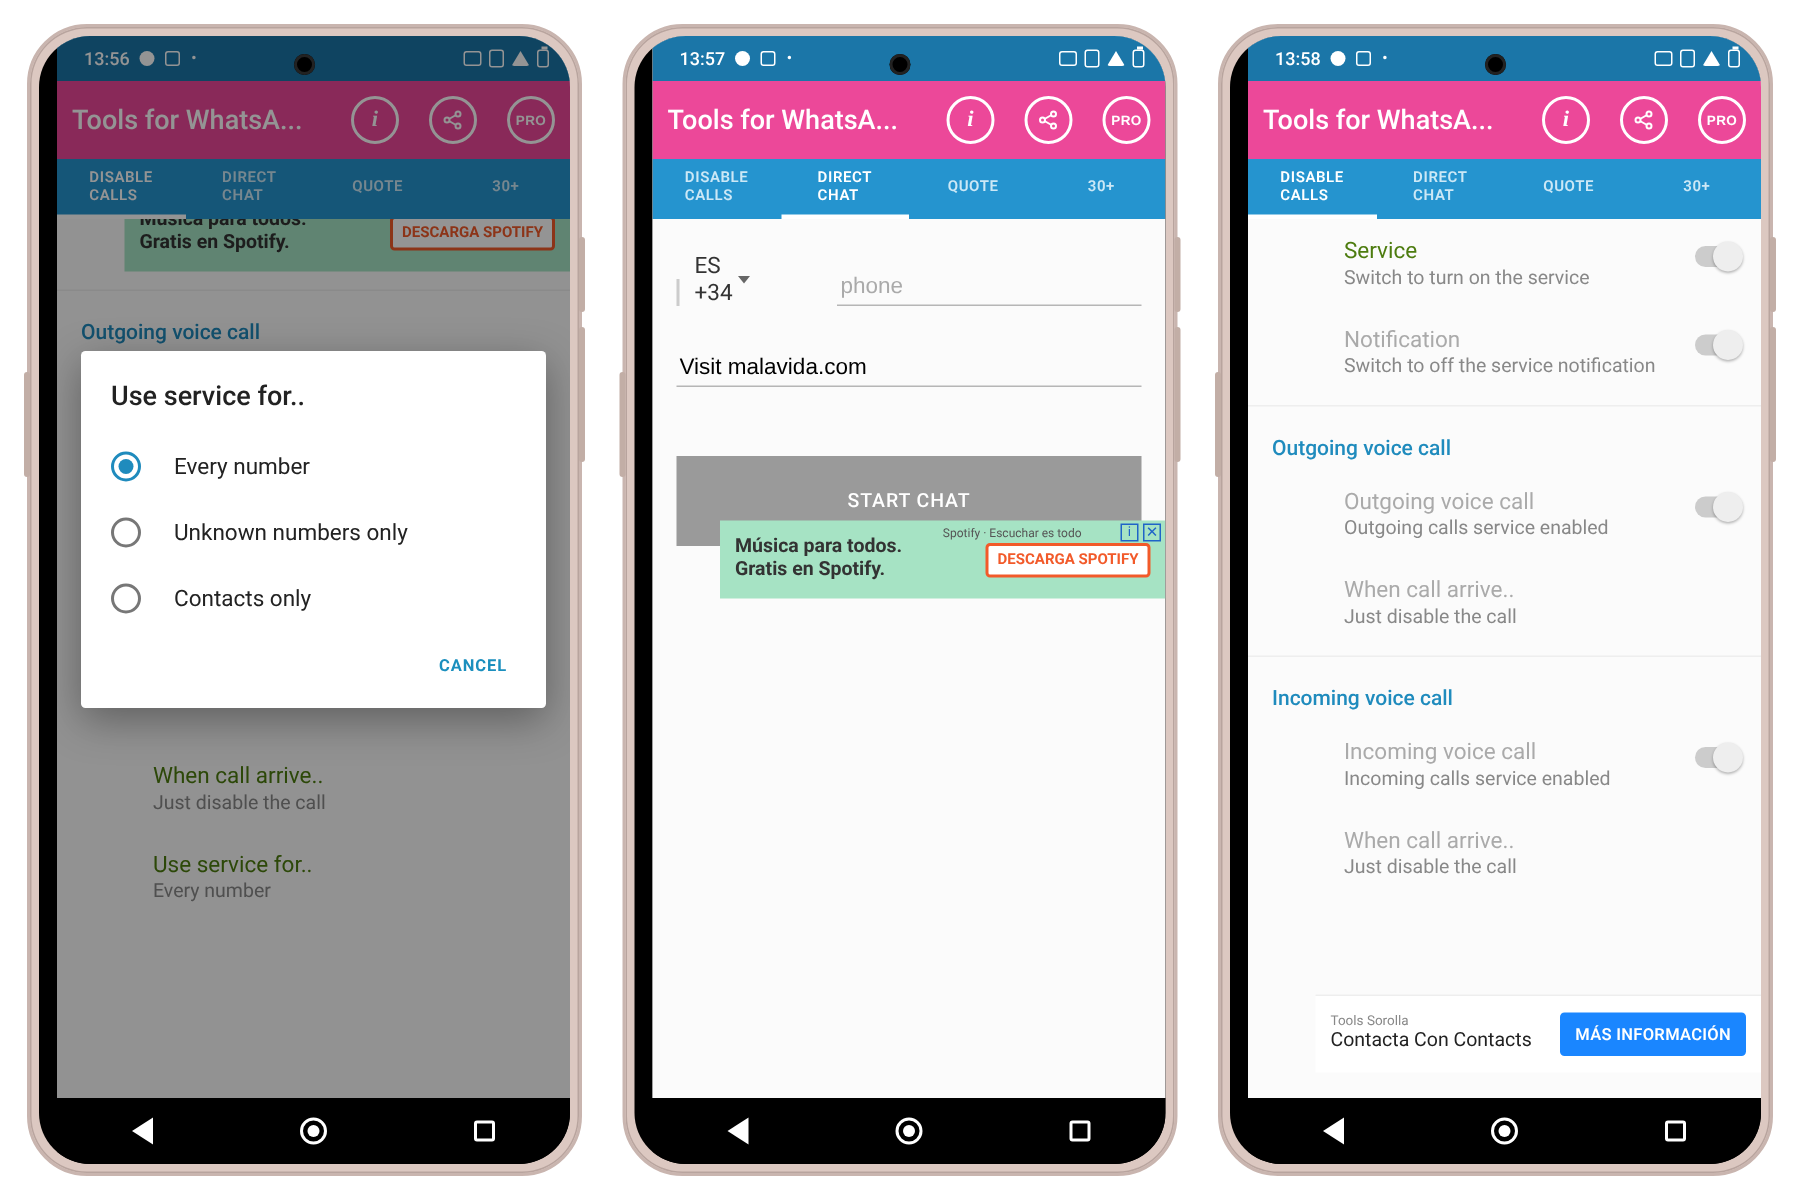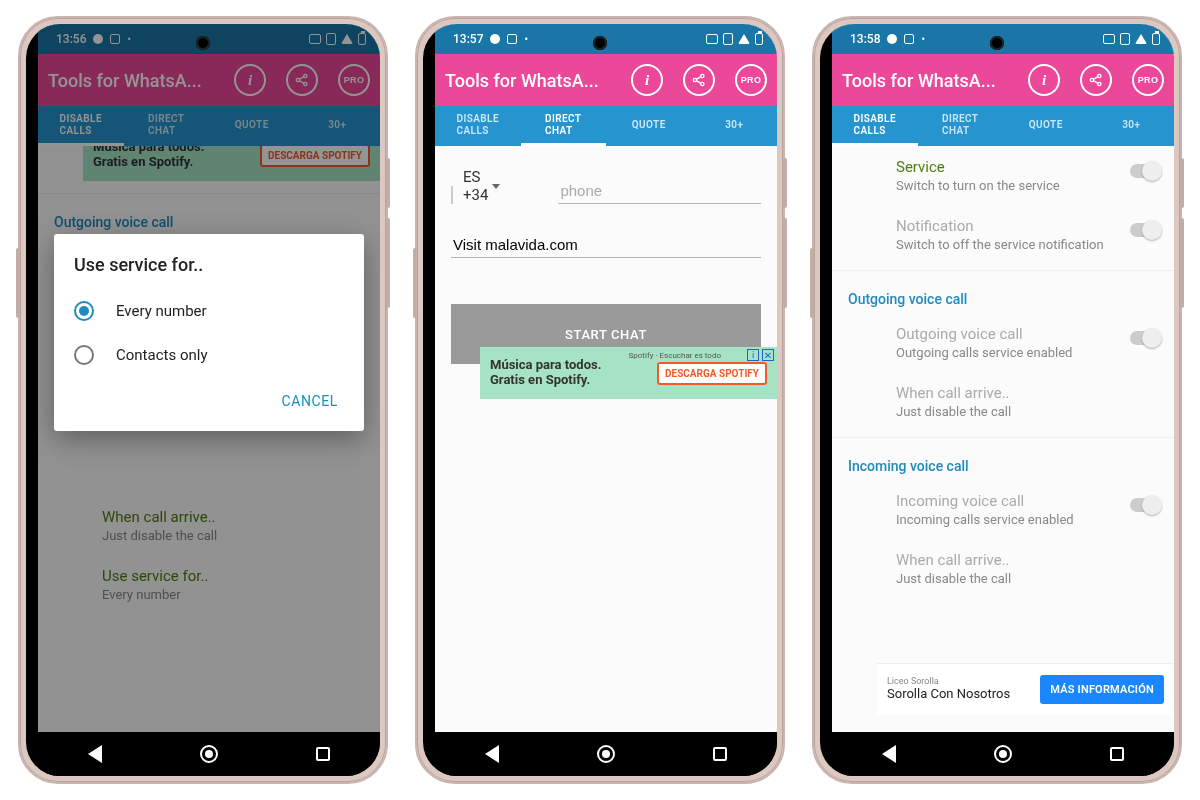--- a/index.html
+++ b/index.html
@@ -53,21 +53,21 @@
   .row-wrap { position: relative; display: flex; align-items: center; }
 
   .dialog { position: absolute; z-index: 30; top: 210px; left: 16px; right: 16px; background: #fff; border-radius: 3px; box-shadow: 0 8px 28px rgba(0,0,0,0.35); padding: 20px 4px 8px 20px; }
   .dialog-title { font-size: 18px; font-weight: 500; color: #222; margin-bottom: 14px; }
   .radio-row { display: flex; align-items: center; gap: 22px; padding: 12px 0; cursor: pointer; }
   .radio { width: 20px; height: 20px; border: 2px solid #777; border-radius: 50%; display: flex; align-items: center; justify-content: center; flex-shrink:0; }
   .radio.checked { border-color: #1f8bbd; }
   .radio.checked:after { content:""; width: 10px; height: 10px; background: #1f8bbd; border-radius: 50%; }
   .radio-label { font-size: 15px; color: #222; }
   .dialog-actions { display: flex; justify-content: flex-end; padding: 8px 12px 6px 0; }
-  .dlg-btn { color: #1b8fbe; font-size: 14px; font-weight: 400; letter-spacing: 0.6px; padding: 8px 10px; cursor: pointer; }
+  .dlg-btn { color: #1b8fbe; font-size: 11px; font-weight: 700; letter-spacing: 0.6px; padding: 8px 10px; cursor: pointer; }
 
   
   .dc-row1 { display: flex; align-items: flex-end; gap: 10px; padding: 22px 16px 0 16px; }
   .flag { width: 26px; height: 18px; background: linear-gradient(#c60b1e 0 25%, #ffc400 25% 75%, #c60b1e 75% 100%); border:1px solid #ccc; }
   .cc { font-size: 15px; color: #333; display:flex; align-items:center; gap:4px;}
   .cc .caret { width:0;height:0;border-left:4px solid transparent;border-right:4px solid transparent;border-top:5px solid #666;}
   .phone-input { flex: 1; border: none; border-bottom: 1px solid #b6b6b6; font-size: 15px; padding: 4px 2px; color: #333; background: transparent; margin-left: 48px; }
   .phone-input::placeholder { color: #aaa; }
   .msg-input { margin: 28px 16px 0 16px; border: none; border-bottom: 1px solid #b6b6b6; font-size: 15px; padding: 4px 2px; color: #000000; width: calc(100% - 32px); background: transparent;}
   .start-btn { margin: 46px 16px 0 16px; height: 60px; background: #9a9a9a; color: #fff; font-size: 13px; font-weight: 500; letter-spacing: 0.6px; display: flex; align-items: center; justify-content: center; cursor: pointer; }
@@ -184,20 +184,24 @@
 
         <div class="dim-overlay"></div>
         <div class="dialog">
           <div class="dialog-title">Use service for..</div>
           <div class="radio-row">
               <div class="radio checked"></div>
               <div class="radio-label">Every number</div>
             </div>
           <div class="radio-row">
               <div class="radio"></div>
+              <div class="radio-label">Unknown numbers only</div>
+            </div>
+          <div class="radio-row">
+              <div class="radio"></div>
               <div class="radio-label">Contacts only</div>
             </div>
           <div class="dialog-actions">
               <div class="dlg-btn">CANCEL</div>
             </div>
         </div>
       </div>
       <div class="nav-bar">
         <div class="nav-btn">
             <div class="nav-back"></div>
@@ -393,22 +397,22 @@
                 </div>
                 <div class="toggle" style="top:18px;"></div>
               </div>
             <div class="list-row disabled">
                 <div class="t1">When call arrive..</div>
                 <div class="t2">Just disable the call</div>
               </div>
           </div>
           <div class="ad-banner ad-white">
             <div style="flex:1;">
-                <div class="ad-small">Liceo Sorolla</div>
-                <div class="ad-big">Sorolla Con Nosotros</div>
+                <div class="ad-small">Tools Sorolla</div>
+                <div class="ad-big">Contacta Con Contacts</div>
               </div>
             <div class="ad-info-btn">MÁS INFORMACIÓN</div>
           </div>
         </div>
       </div>
       <div class="nav-bar">
         <div class="nav-btn">
             <div class="nav-back"></div>
           </div>
         <div class="nav-btn">

